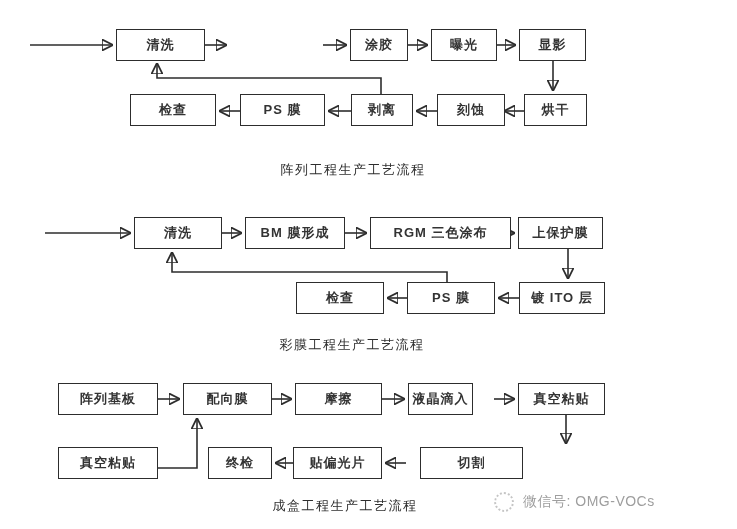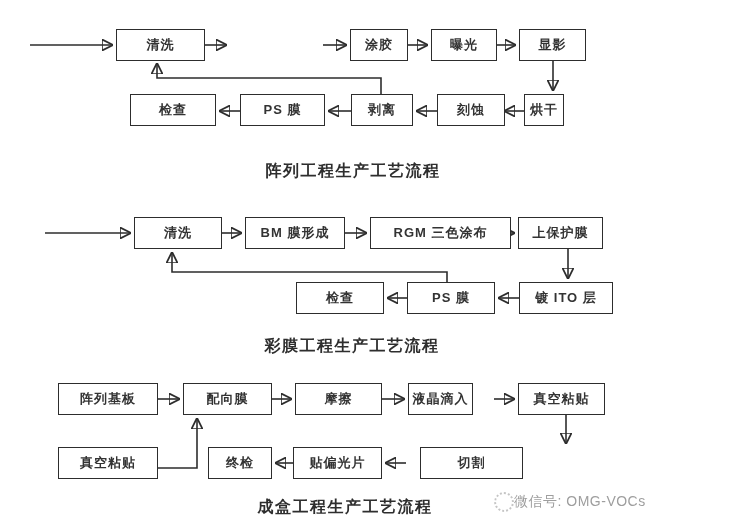--- a/index.html
+++ b/index.html
@@ -8,26 +8,26 @@
   .canvas { position:relative; width:737px; height:529px; background:#ffffff; overflow:hidden; }
   .flow-box {
     position:absolute; height:32px;
     border:1.6px solid #2d2d2d; background:#ffffff;
     display:flex; align-items:center; justify-content:center;
     font-size:13px; font-weight:bold; color:#333333;
     letter-spacing:1px; white-space:nowrap; z-index:2;
   }
   .flow-title {
     position:absolute; transform:translateX(-50%);
-    font-size:16px; font-weight:bold; color:#2e2e2e;
+    font-size:13px; font-weight:normal; color:#2e2e2e;
     letter-spacing:1.5px; white-space:nowrap; z-index:2;
   }
   .connectors { position:absolute; left:0; top:0; z-index:1; }
   .connectors path { stroke:#2d2d2d; stroke-width:1.6; fill:none; }
-  .watermark { position:absolute; left:494px; top:492px; display:flex; align-items:center; z-index:2; }
+  .watermark { position:absolute; left:494px; top:492px; display:flex; align-items:center; gap:9px; z-index:2; }
   .wm-icon { width:20px; height:20px; border:2px dotted #bcbcbc; border-radius:50%; opacity:.85; }
   .wm-text { font-size:14px; color:#9e9e9e; letter-spacing:.5px; white-space:nowrap; }
 </style>
 </head>
 <body>
 
 <div class="canvas">
 
   <svg class="connectors" width="737" height="529" viewBox="0 0 737 529">
     <defs>
@@ -73,32 +73,32 @@
 
   <div class="flow-box" style="left:116px;top:29px;width:89px">清洗</div>
   <div class="flow-box" style="left:431px;top:29px;width:66px">曝光</div>
   <div class="flow-box" style="left:350px;top:29px;width:58px">涂胶</div>
   <div class="flow-box" style="left:519px;top:29px;width:67px">显影</div>
 
   <div class="flow-box" style="left:130px;top:94px;width:86px">检查</div>
   <div class="flow-box" style="left:240px;top:94px;width:85px">PS 膜</div>
   <div class="flow-box" style="left:351px;top:94px;width:62px">剥离</div>
   <div class="flow-box" style="left:437px;top:94px;width:68px">刻蚀</div>
-  <div class="flow-box" style="left:524px;top:94px;width:40px">烘干</div>
+  <div class="flow-box" style="left:524px;top:94px;width:63px">烘干</div>
 
   <div class="flow-title" style="left:353px;top:161px">阵列工程生产工艺流程</div>
 
   <div class="flow-box" style="left:134px;top:217px;width:88px">清洗</div>
   <div class="flow-box" style="left:245px;top:217px;width:100px">BM 膜形成</div>
   <div class="flow-box" style="left:370px;top:217px;width:141px">RGM 三色涂布</div>
   <div class="flow-box" style="left:518px;top:217px;width:85px">上保护膜</div>
 
   <div class="flow-box" style="left:296px;top:282px;width:88px">检查</div>
   <div class="flow-box" style="left:407px;top:282px;width:88px">PS 膜</div>
-  <div class="flow-box" style="left:519px;top:282px;width:94px">镀 ITO 层</div>
+  <div class="flow-box" style="left:519px;top:282px;width:86px">镀 ITO 层</div>
 
   <div class="flow-title" style="left:352px;top:336px">彩膜工程生产工艺流程</div>
 
   <div class="flow-box" style="left:58px;top:383px;width:100px">阵列基板</div>
   <div class="flow-box" style="left:183px;top:383px;width:89px">配向膜</div>
   <div class="flow-box" style="left:295px;top:383px;width:87px">摩擦</div>
   <div class="flow-box" style="left:408px;top:383px;width:65px">液晶滴入</div>
   <div class="flow-box" style="left:518px;top:383px;width:87px">真空粘贴</div>
 
   <div class="flow-box" style="left:58px;top:447px;width:100px">真空粘贴</div>

